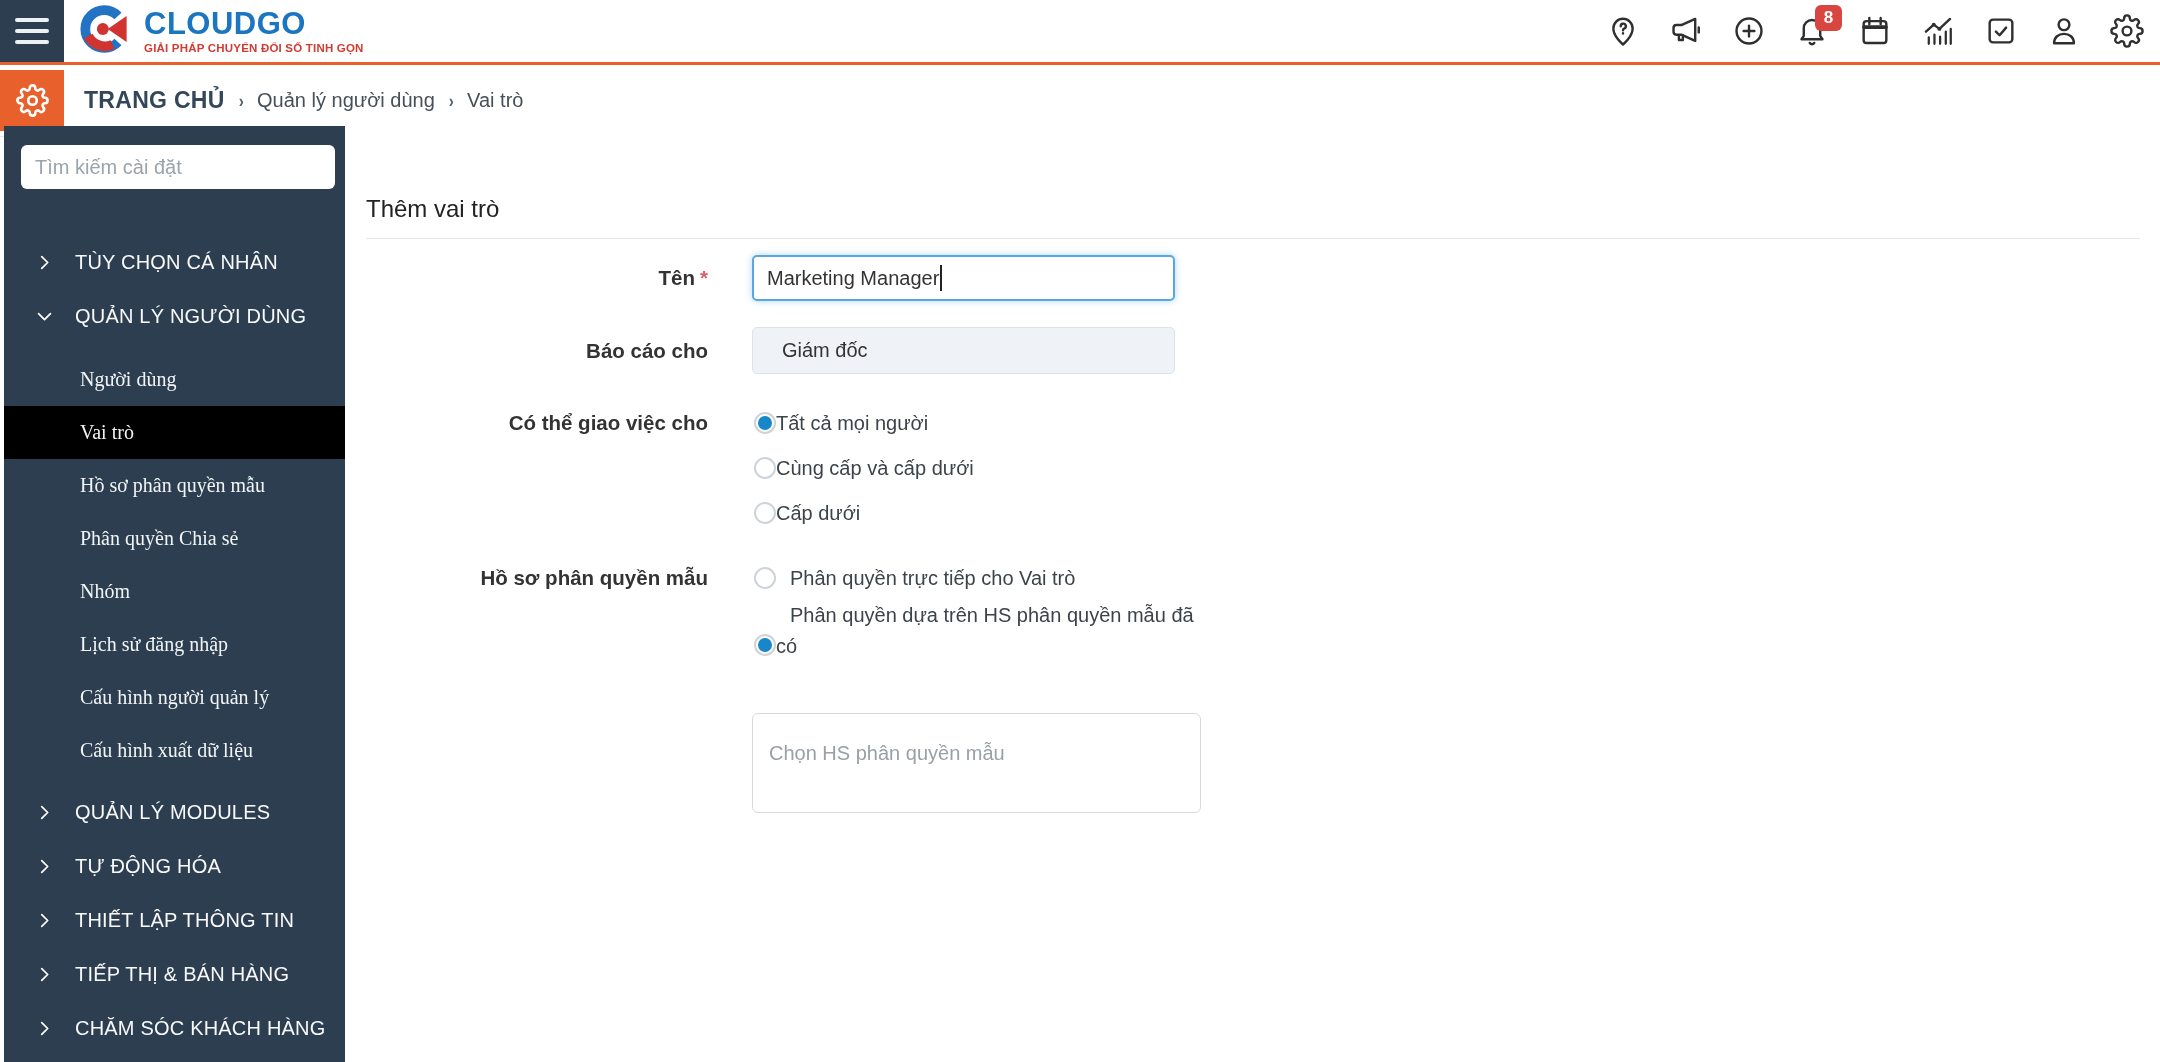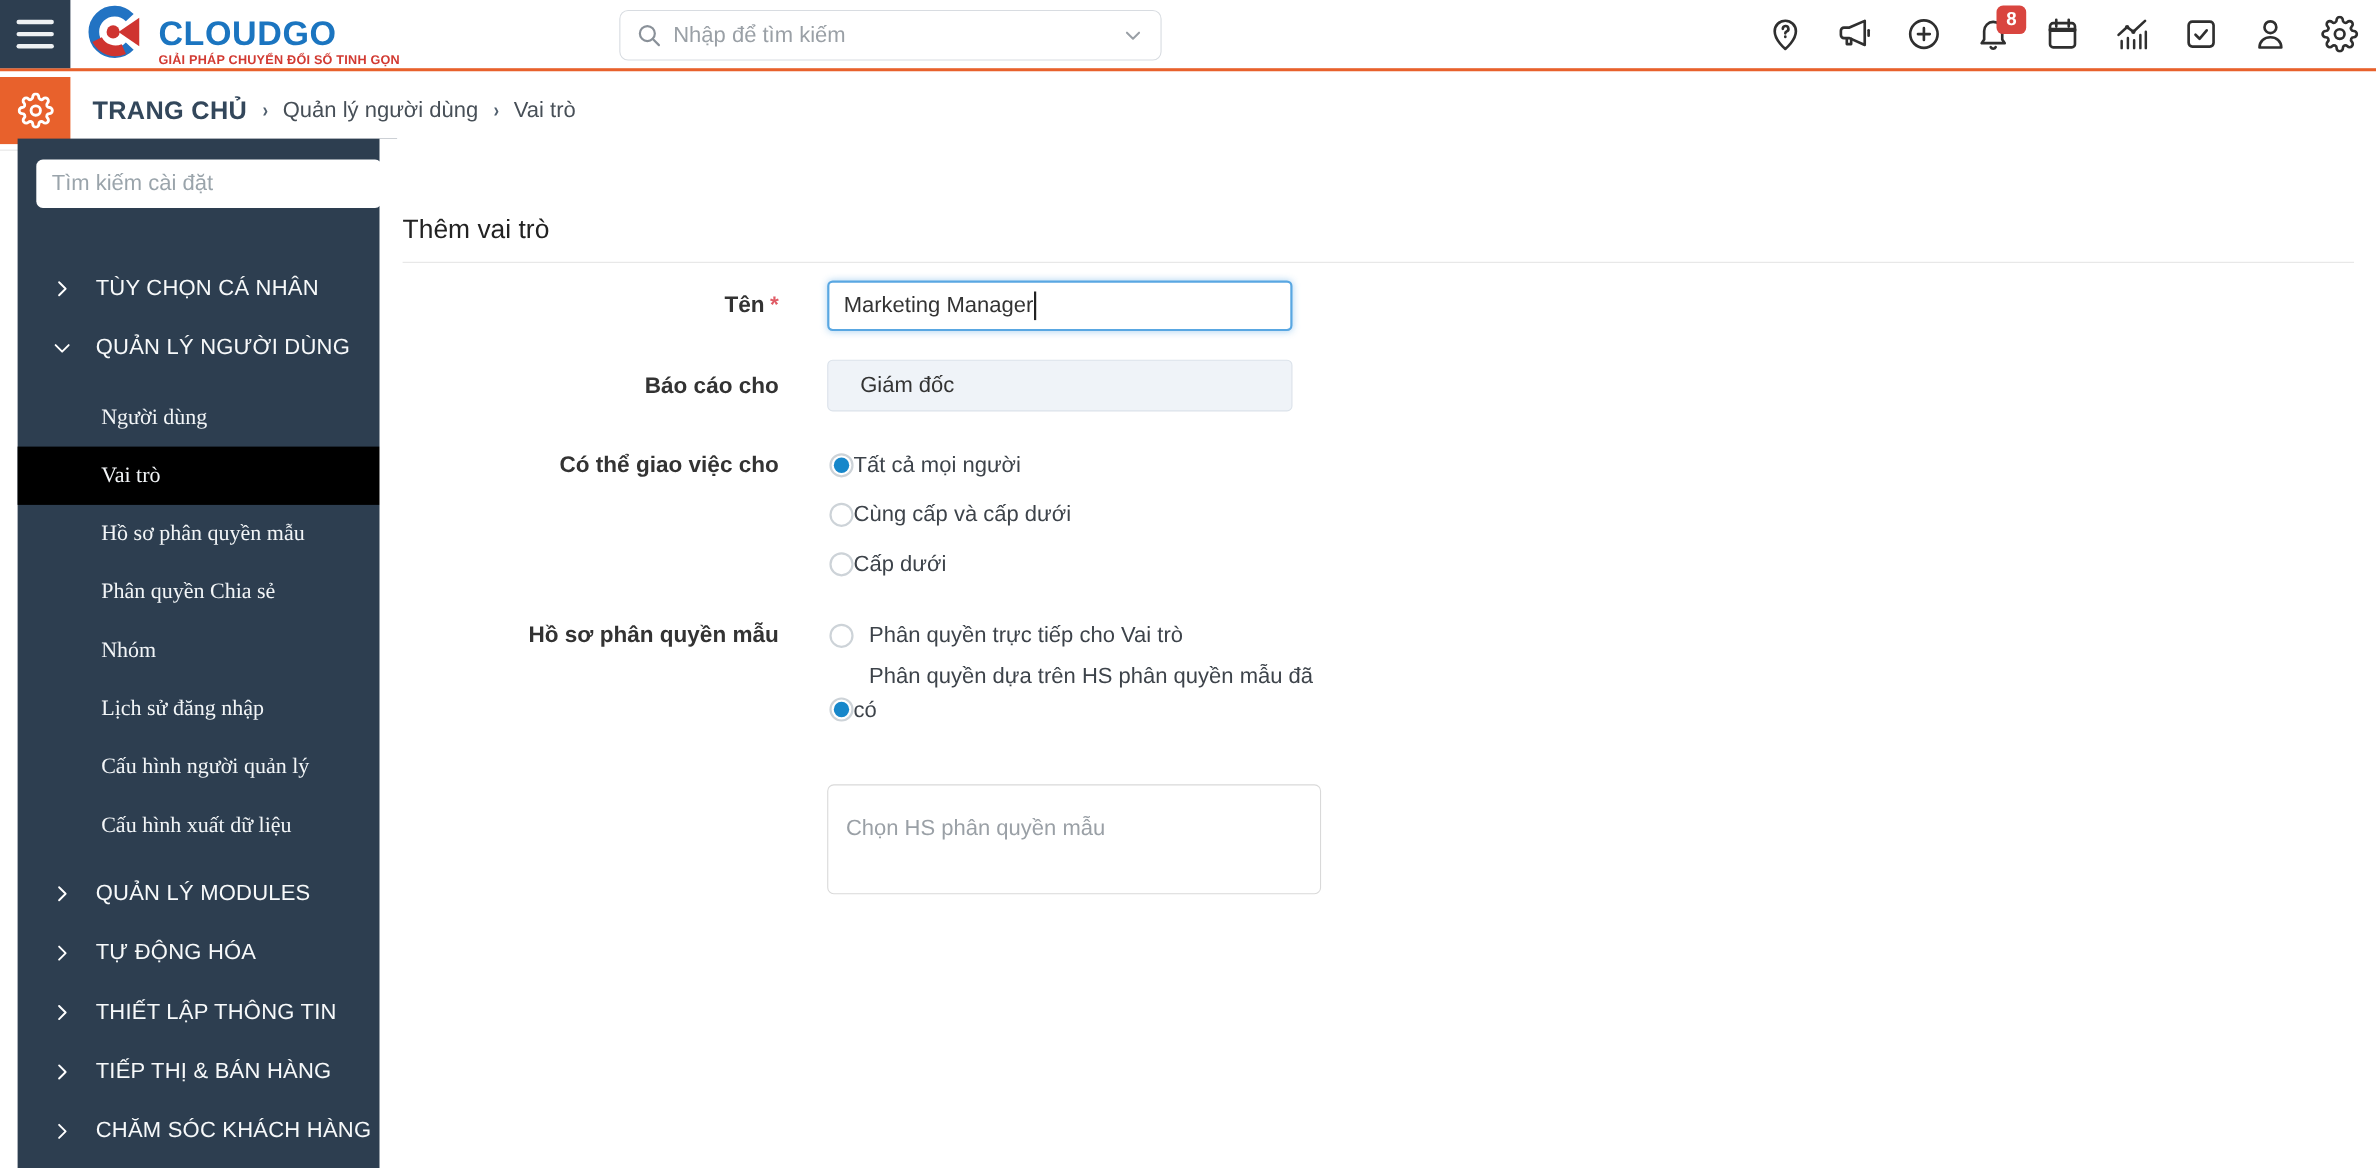--- a/index.html
+++ b/index.html
@@ -6,21 +6,21 @@
   html,body { width:2160px; height:1062px; overflow:hidden; background:#fff;
     font-family:"Liberation Sans","DejaVu Sans",sans-serif; }
   #app { position:relative; width:2160px; height:1062px; }
 
   
   .topbar { position:absolute; top:0; left:0; right:0; height:65px; background:#fff;
     border-bottom:3px solid #e8612c; display:flex; align-items:center; }
   .hamburger { width:64px; height:62px; background:#2d3e50; display:flex; flex-direction:column;
     justify-content:center; align-items:center; gap:7px; flex:0 0 auto; cursor:pointer; }
   .hamburger i { display:block; width:34px; height:4px; background:#eef1f3; border-radius:2px; }
-  .logo { display:flex; align-items:flex-end; margin-left:10px; gap:8px; }
+  .logo { display:flex; align-items:center; margin-left:10px; gap:8px; }
   .logo-name { color:#1b75c0; font-size:31px; font-weight:800; letter-spacing:.5px; line-height:30px; }
   .logo-tagline { color:#d23a32; font-size:11.5px; font-weight:700; letter-spacing:.2px; margin-top:3px; white-space:nowrap; }
   .search-wrap { position:absolute; left:563px; top:9px; width:493px; height:46px;
     border:1px solid #d8dce1; border-radius:8px; display:flex; align-items:center;
     padding:0 14px; gap:10px; background:#fff; }
   .search-wrap input { border:none; outline:none; flex:1; font-size:20px; color:#333; background:transparent;
     font-family:inherit; }
   .search-wrap input::placeholder { color:#9aa0a6; }
   .topbar-icons { position:absolute; right:16px; top:0; height:62px; display:flex; align-items:center; gap:29px; }
   .icon-btn { width:34px; height:34px; position:relative; display:flex; align-items:center; justify-content:center; cursor:pointer; }
@@ -36,21 +36,21 @@
   .settings-block { width:64px; height:61px; background:#e8612c; display:flex;
     align-items:center; justify-content:center; flex:0 0 auto; cursor:pointer; }
   .settings-block svg { width:33px; height:33px; stroke:#fff; stroke-width:1.9; fill:none;
     stroke-linecap:round; stroke-linejoin:round; }
   .crumbs { margin-left:20px; display:flex; align-items:center; gap:13px; }
   .bc-home { font-size:23px; font-weight:600; color:#33475b; letter-spacing:.3px; cursor:pointer; }
   .bc-sep { color:#51606f; font-size:19px; font-weight:600; transform:scaleX(.8); }
   .bc-item { font-size:20px; color:#474f57; cursor:pointer; }
 
   
-  .sidebar { position:absolute; top:126px; left:16px; bottom:0; width:345px; background:#2d3e50; }
+  .sidebar { position:absolute; top:126px; left:4px; bottom:0; width:345px; background:#2d3e50; }
   .sb-search { display:block; margin:19px 14px 0 17px; width:314px; height:44px; border:none; outline:none;
     border-radius:6px; padding:0 14px; font-size:20px; color:#333; font-family:inherit; background:#fff; }
   .sb-search::placeholder { color:#9aa4ab; }
   .nav { margin-top:46px; }
   .nav-section { height:54px; display:flex; align-items:center; padding-left:31px; gap:21px;
     font-size:20px; color:#f7f9fa; letter-spacing:.2px; cursor:pointer; }
   .nav-section svg { width:19px; height:19px; stroke:#fff; stroke-width:2.2; fill:none;
     stroke-linecap:round; stroke-linejoin:round; flex:0 0 auto; }
   .sub-list { padding-top:10px; }
   .sub-item { height:53px; display:flex; align-items:center; padding-left:76px;
@@ -108,30 +108,20 @@
           <path d="M9.5 31.5 A17.5 17.5 0 0 0 32 39.5" stroke="#cf3430" stroke-width="9" fill="none"></path>
           <circle cx="23" cy="25" r="5.5" fill="#cf3430"></circle>
           <path d="M45 13 L45 37 L27.5 25 Z" fill="#cf3430"></path>
         </svg>
       </span>
       <span class="logo-text">
         <div class="logo-name">CLOUDGO</div>
         <div class="logo-tagline">GIẢI PHÁP CHUYỂN ĐỔI SỐ TINH GỌN</div>
       </span>
     </div>
-    <div class="search-wrap">
-      <svg width="24" height="24" viewBox="0 0 24 24" fill="none" stroke="#8a9199" stroke-width="2" stroke-linecap="round">
-          <circle cx="10.5" cy="10.5" r="6.8"></circle>
-          <path d="M15.5 15.5 L21 21"></path>
-        </svg>
-      <input type="text" placeholder="Nhập để tìm kiếm" style="">
-      <svg width="22" height="22" viewBox="0 0 24 24" fill="none" stroke="#9aa0a6" stroke-width="2" stroke-linecap="round" stroke-linejoin="round">
-          <polyline points="6,9.5 12,15.5 18,9.5"></polyline>
-        </svg>
-    </div>
     <div class="topbar-icons">
       <div class="icon-btn">
         <svg viewBox="0 0 24 24">
             <path d="M12 21.5C12 21.5 5.2 16 5.2 10.2a6.8 6.8 0 0 1 13.6 0C18.8 16 12 21.5 12 21.5z"></path>
             <path d="M10.4 8.6a1.8 1.8 0 1 1 2.4 1.7c-.6.25-.8.6-.8 1.2"></path>
             <path d="M12 13.6v.2"></path>
           </svg>
       </div>
       <div class="icon-btn">
         <svg viewBox="0 0 24 24">

